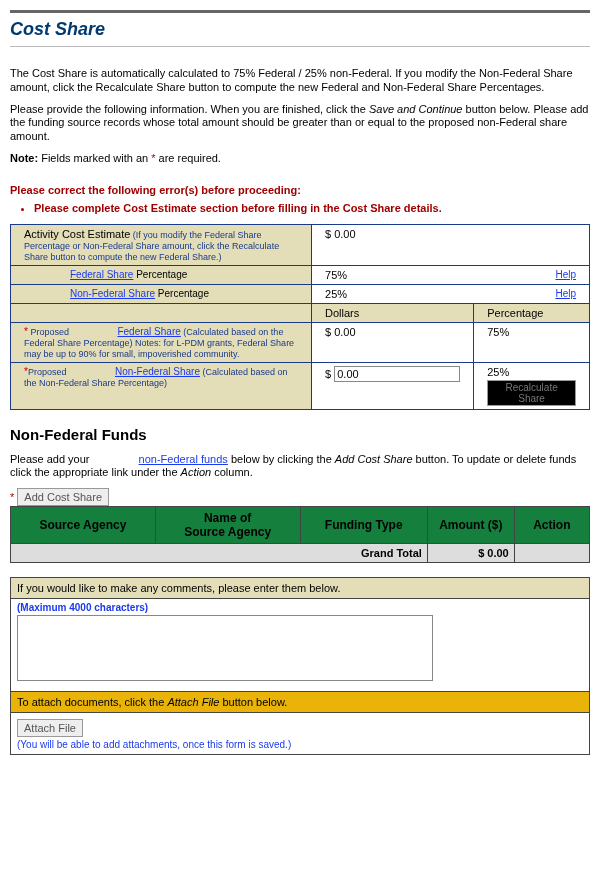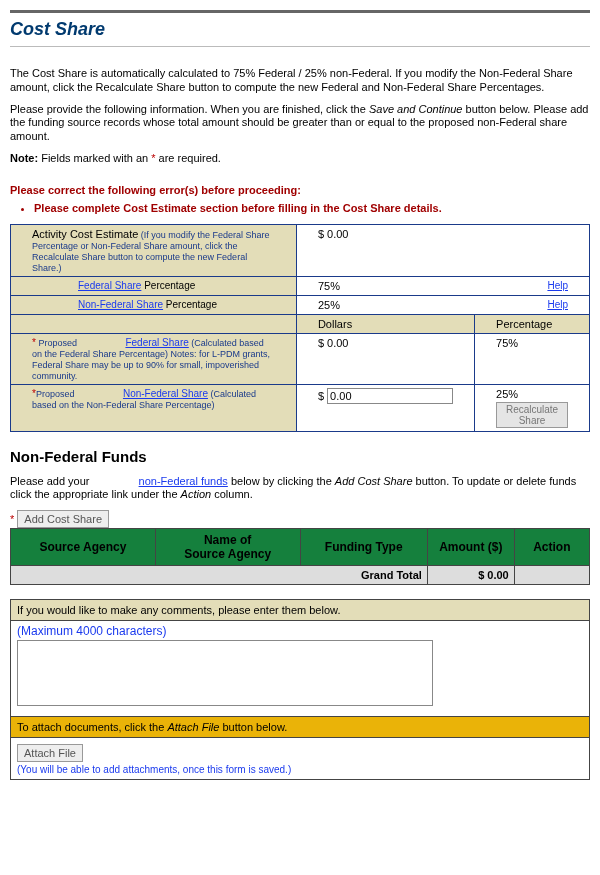--- a/index.html
+++ b/index.html
@@ -29,42 +29,42 @@
   }
   ul.error-list { margin: 6px 0 10px 24px; padding: 0; }
   ul.error-list li { color: #a00000; font-weight: bold; }
   table.cost {
     border-collapse: collapse;
     width: 100%;
     border: 1px solid #1a3a8a;
   }
   table.cost td {
     border: 1px solid #1a3a8a;
-    padding: 3px 21px;
+    padding: 3px 13px;
     vertical-align: top;
     font-size: 10px;
   }
   .tan { background: #e3ddb8; }
   .label-big { font-size: 11px; }
   .label-note { color: #1a3a8a; font-size: 9px; }
   a.term { color: #1a3aee; text-decoration: underline; margin-left: 46px; }
   a.help { color: #1a3aee; text-decoration: underline; float: right; font-size: 10px; }
   .dollar-input {
     font-family: inherit;
     font-size: 11px;
     width: 120px;
     border: 1px solid #888;
     padding: 1px 2px;
   }
   .recalc-btn {
     font-family: inherit;
     font-size: 10px;
     padding: 1px 4px;
     border: 1px solid #999;
-    background: #e5e5e5;
+    background: #000000;
     color: #777;
     margin-top: 2px;
   }
   h2.section {
     font-size: 15px;
     font-weight: bold;
     margin: 16px 0 10px 0;
   }
   .add-btn, .attach-btn {
     font-family: inherit;
@@ -99,21 +99,21 @@
     border: 1px solid #444;
     margin-top: 14px;
   }
   .comments-head {
     background: #e3ddb8;
     padding: 4px 6px;
     border-bottom: 1px solid #444;
     font-size: 11px;
   }
   .comments-body { padding: 3px 6px 8px 6px; }
-  .maxchars { color: #1a3aee; font-size: 12px; }
+  .maxchars { color: #1a3aee; font-size: 10px; font-weight: bold; }
   textarea.comments {
     width: 410px;
     height: 60px;
     font-family: inherit;
     font-size: 11px;
     resize: none;
     border: 1px solid #888;
     margin-top: 2px;
   }
   .attach-wrap {

